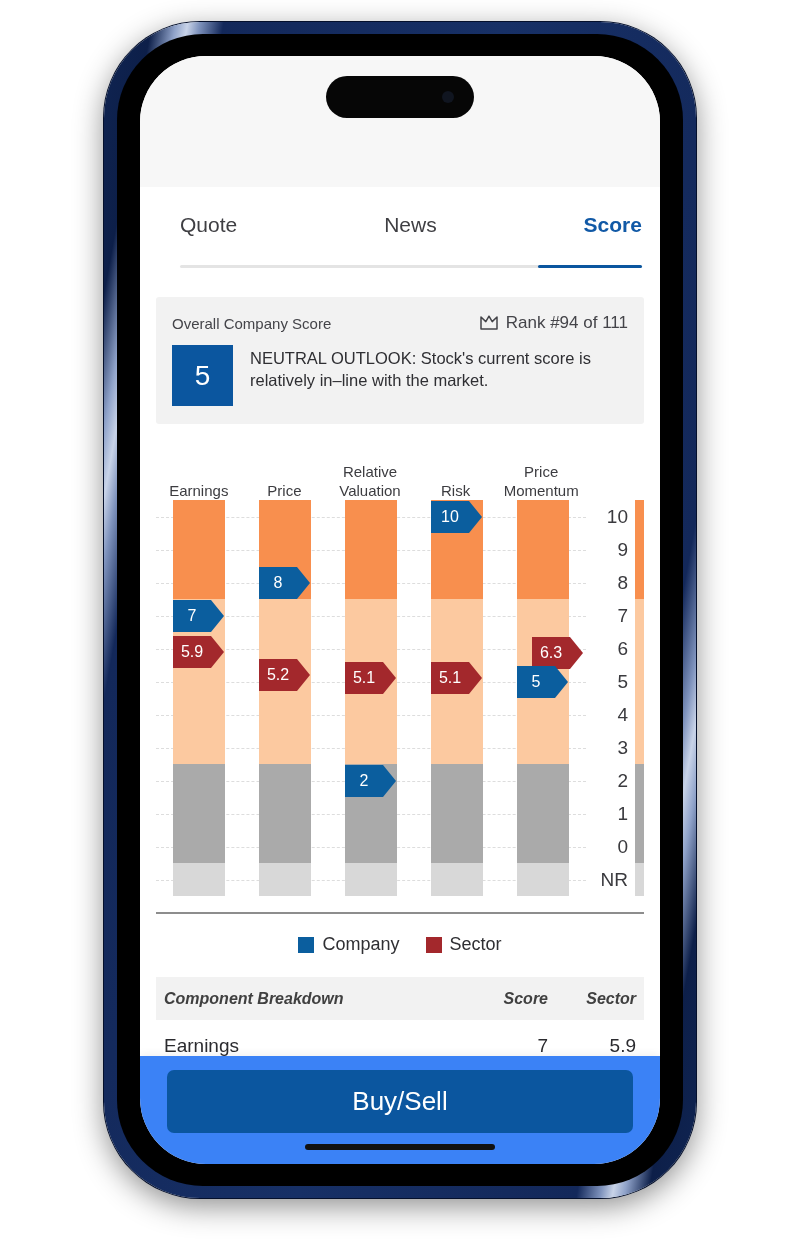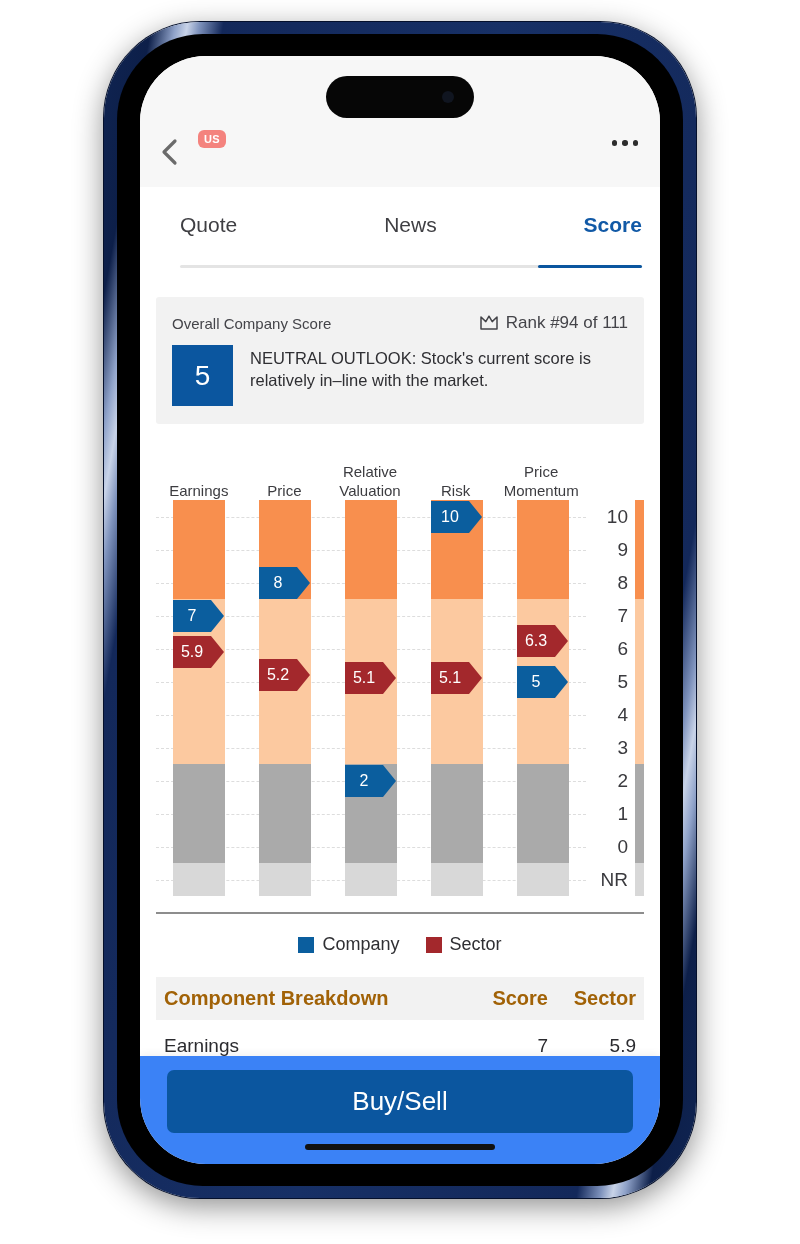--- a/index.html
+++ b/index.html
@@ -244,21 +244,21 @@
   .legend-item{ display:flex; align-items:center; gap:8px; }
   .legend-swatch{ width:16px; height:16px; display:block; }
   .legend-label{ font-size:18px; color:#2f2f33; }
 
   
   #breakdown-table{ margin:22px 16px 0 16px; }
   #table-head{
     display:flex; align-items:center; background:#f2f2f2;
     height:43px; padding:0 4px;
   }
-  #table-head .th{ font-size:20px; color:#a16207; font-weight:700; }
+  #table-head .th{ font-size:16px; color:#404040; font-weight:700;font-style:italic; }
   .col-name{ flex:1 1 auto; padding-left:4px; }
   .col-score{ width:92px; text-align:right; }
   .col-sector{ width:92px; text-align:right; padding-right:4px; }
   .table-row{
     display:flex; align-items:center; height:53px; padding:0 4px;
     border-bottom:1px solid #ececec;
   }
   .table-row .td{ font-size:19px; color:#2b2b2f; }
 
   
@@ -285,33 +285,20 @@
 <div id="phone-inner-bezel"></div>
 
 <div id="phone-screen">
 
   <div id="dynamic-island">
     <div id="island-camera"></div>
   </div>
 
   <div id="app-statusbar-area"></div>
 
-  <div id="nav-bar">
-    <div id="back-button">
-      <svg width="36" height="36" viewBox="0 0 36 36">
-        <path d="M23 7 L12 18 L23 29" fill="none" stroke="#6b6b6b" stroke-width="3.2" stroke-linecap="round" stroke-linejoin="round"></path>
-      </svg>
-    </div>
-    <div id="country-badge">US</div>
-    <div id="more-button">
-      <i></i>
-      <i></i>
-      <i></i>
-    </div>
-  </div>
 
   <div id="tab-bar">
     <div id="tab-list">
       <div class="tab">Quote</div>
       <div class="tab">News</div>
       <div class="tab active">Score</div>
     </div>
     <div id="tab-underline-track">
       <div id="tab-underline-active"></div>
     </div>
@@ -438,21 +425,21 @@
                 <div class="marker-tip"></div>
               </div>
             </div>
             <div class="bar-col">
               <div class="bar-stack">
                 <div class="zone zone-high" style="top: 0px; height: 99px; background: rgb(248, 143, 78);"></div>
                 <div class="zone zone-mid" style="top: 99px; height: 165px; background: rgb(252, 201, 160);"></div>
                 <div class="zone zone-low" style="top: 264px; height: 99px; background: rgb(170, 170, 170);"></div>
                 <div class="zone zone-nr" style="top: 363px; height: 33px; background: rgb(216, 216, 216);"></div>
               </div>
-              <div class="marker sector" style="top: 125px; left: calc(50% - 26px); z-index: 6;">
+              <div class="marker sector" style="top: 137px; left: calc(50% - 26px); z-index: 6; padding-left: 15px;">
                 <div class="marker-body">6.3</div>
                 <div class="marker-tip"></div>
               </div>
               <div class="marker company" style="top: 165.5px; left: calc(50% - 26px); z-index: 7;">
                 <div class="marker-body">5</div>
                 <div class="marker-tip"></div>
               </div>
             </div>
           </div>
         <div id="y-axis">

